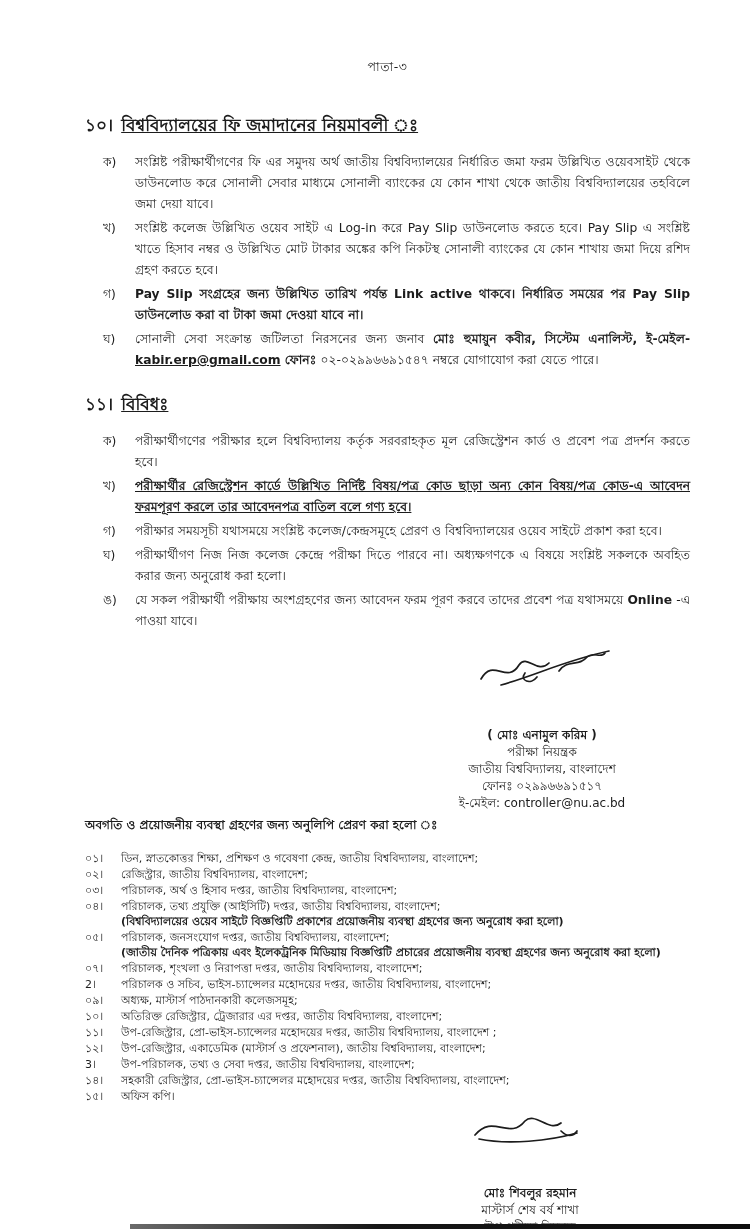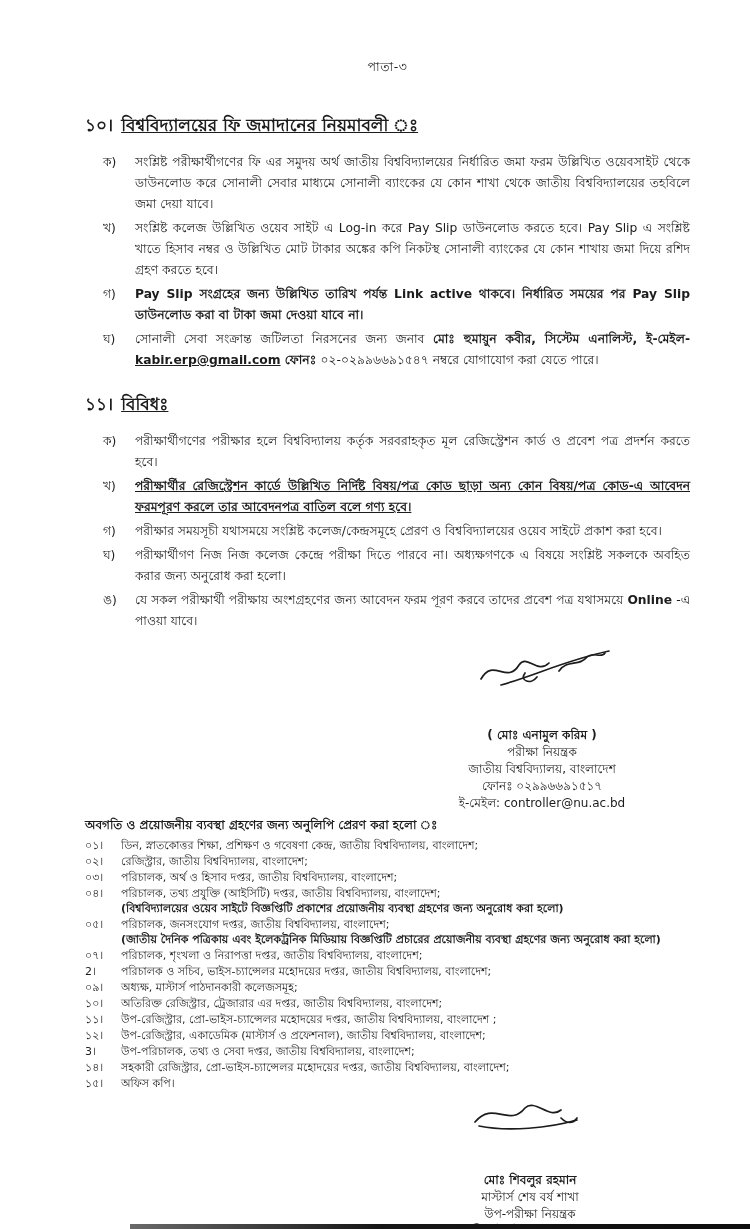--- a/index.html
+++ b/index.html
@@ -34,21 +34,21 @@
   .sig-wrap{display:flex;justify-content:flex-end;}
   .sig{width:240px;text-align:center;font-size:12px;line-height:17px;}
   .sig .scribble{display:block;margin:0 auto -4px auto;}
   .sig .nm{font-weight:700;margin-top:40px;}
   .sig1{margin-right:28px;margin-top:10px;}
   .sig2{margin-right:40px;margin-top:2px;}
 
   
   .memo-row{display:flex;justify-content:space-between;margin-top:14px;font-size:11.5px;}
   .dist-head{margin-top:4px;font-size:12px;font-weight:700;}
-  .dist{margin-top:2px;}
+  .dist{margin-top:15px;}
   .dist .li{font-size:11px;line-height:15px;margin:0 0 1px 0;}
   .dist .li .lab{flex:0 0 26px;}
   .dist .li .txt{text-align:left;}
   .dist .note{font-weight:700;}
 
   .scan-edge{position:absolute;bottom:0;left:130px;right:0;height:5px;
     background:linear-gradient(to right,#6a6a6a,#161616 40%,#0d0d0d);}
 </style>
 </head>
 <body>

